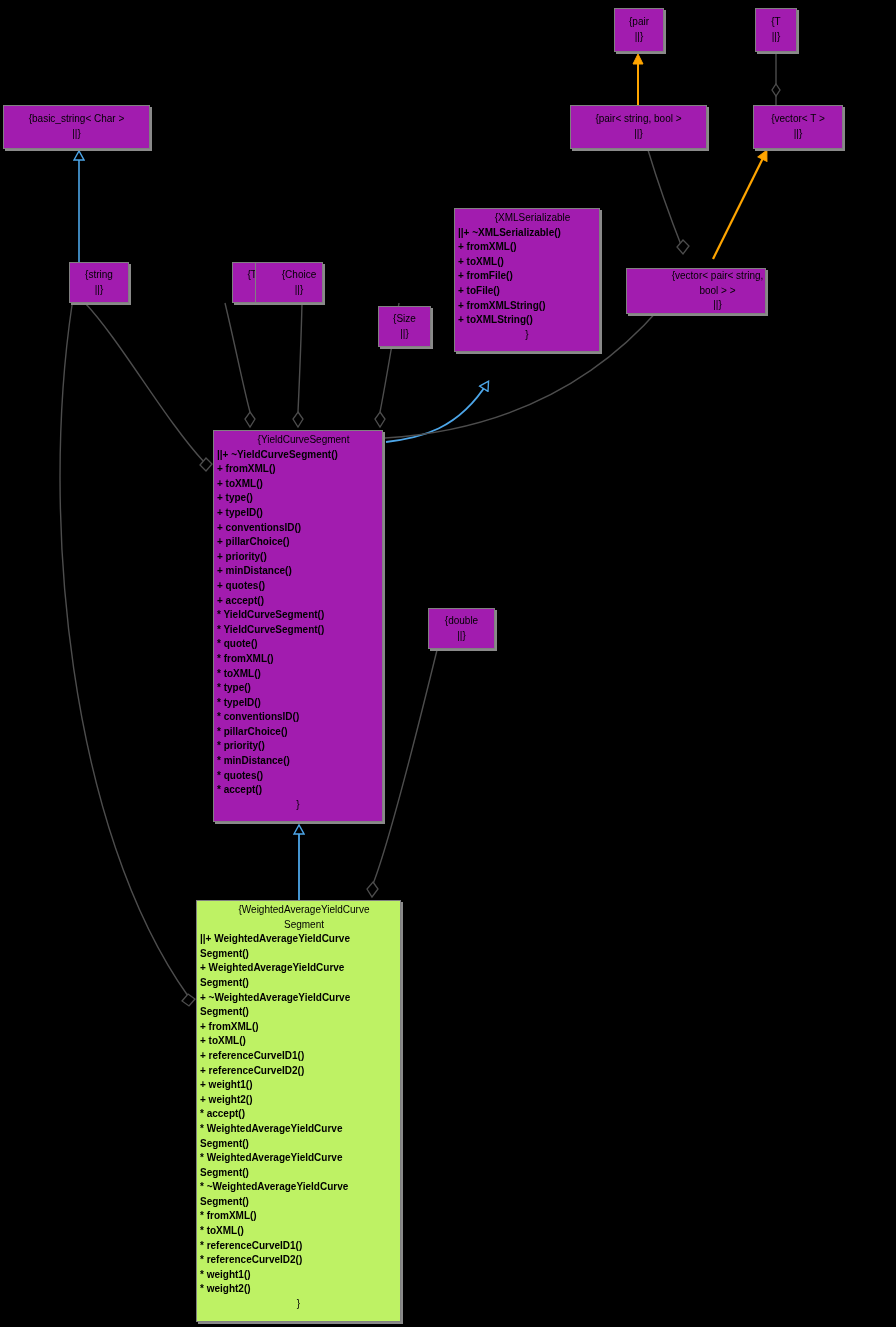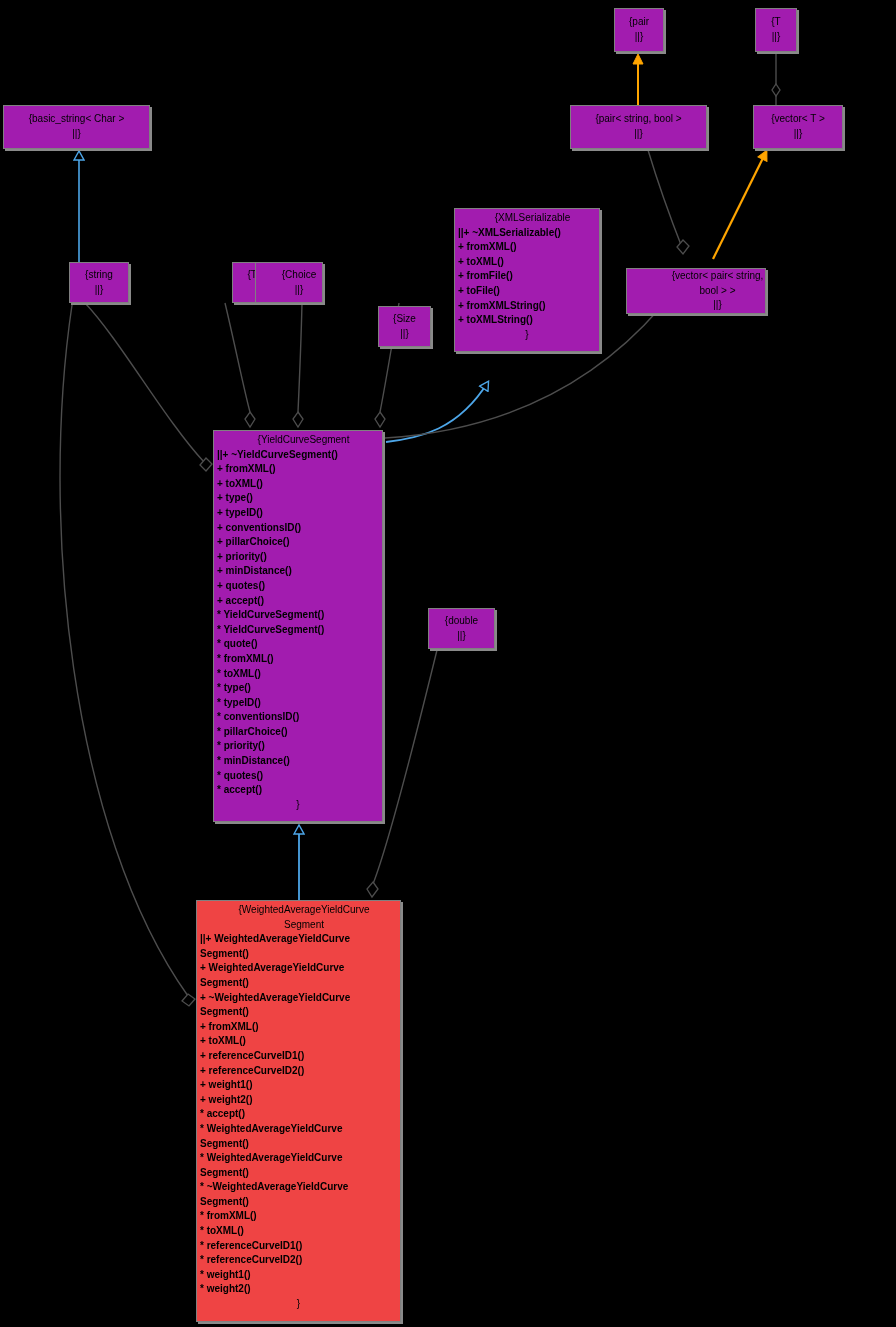--- a/index.html
+++ b/index.html
@@ -27,21 +27,21 @@
     background: #a21caf;
     border: 1px solid #808080;
     box-shadow: 2px 2px 0 0 #8a8a8a;
     color: #000000;
     font-family: "Liberation Sans", sans-serif;
     font-size: 10px;
     line-height: 14.6px;
     overflow: hidden;
   }
   .node-box.shaded {
-    background: #ef4444;
+    background: #bef264;
   }
   .node-title {
     text-align: center;
     white-space: pre-line;
     padding: 2px 3px 0 14px;
   }
   .node-members {
     text-align: left;
     padding: 0 3px 0 3px;
     white-space: pre-line;

